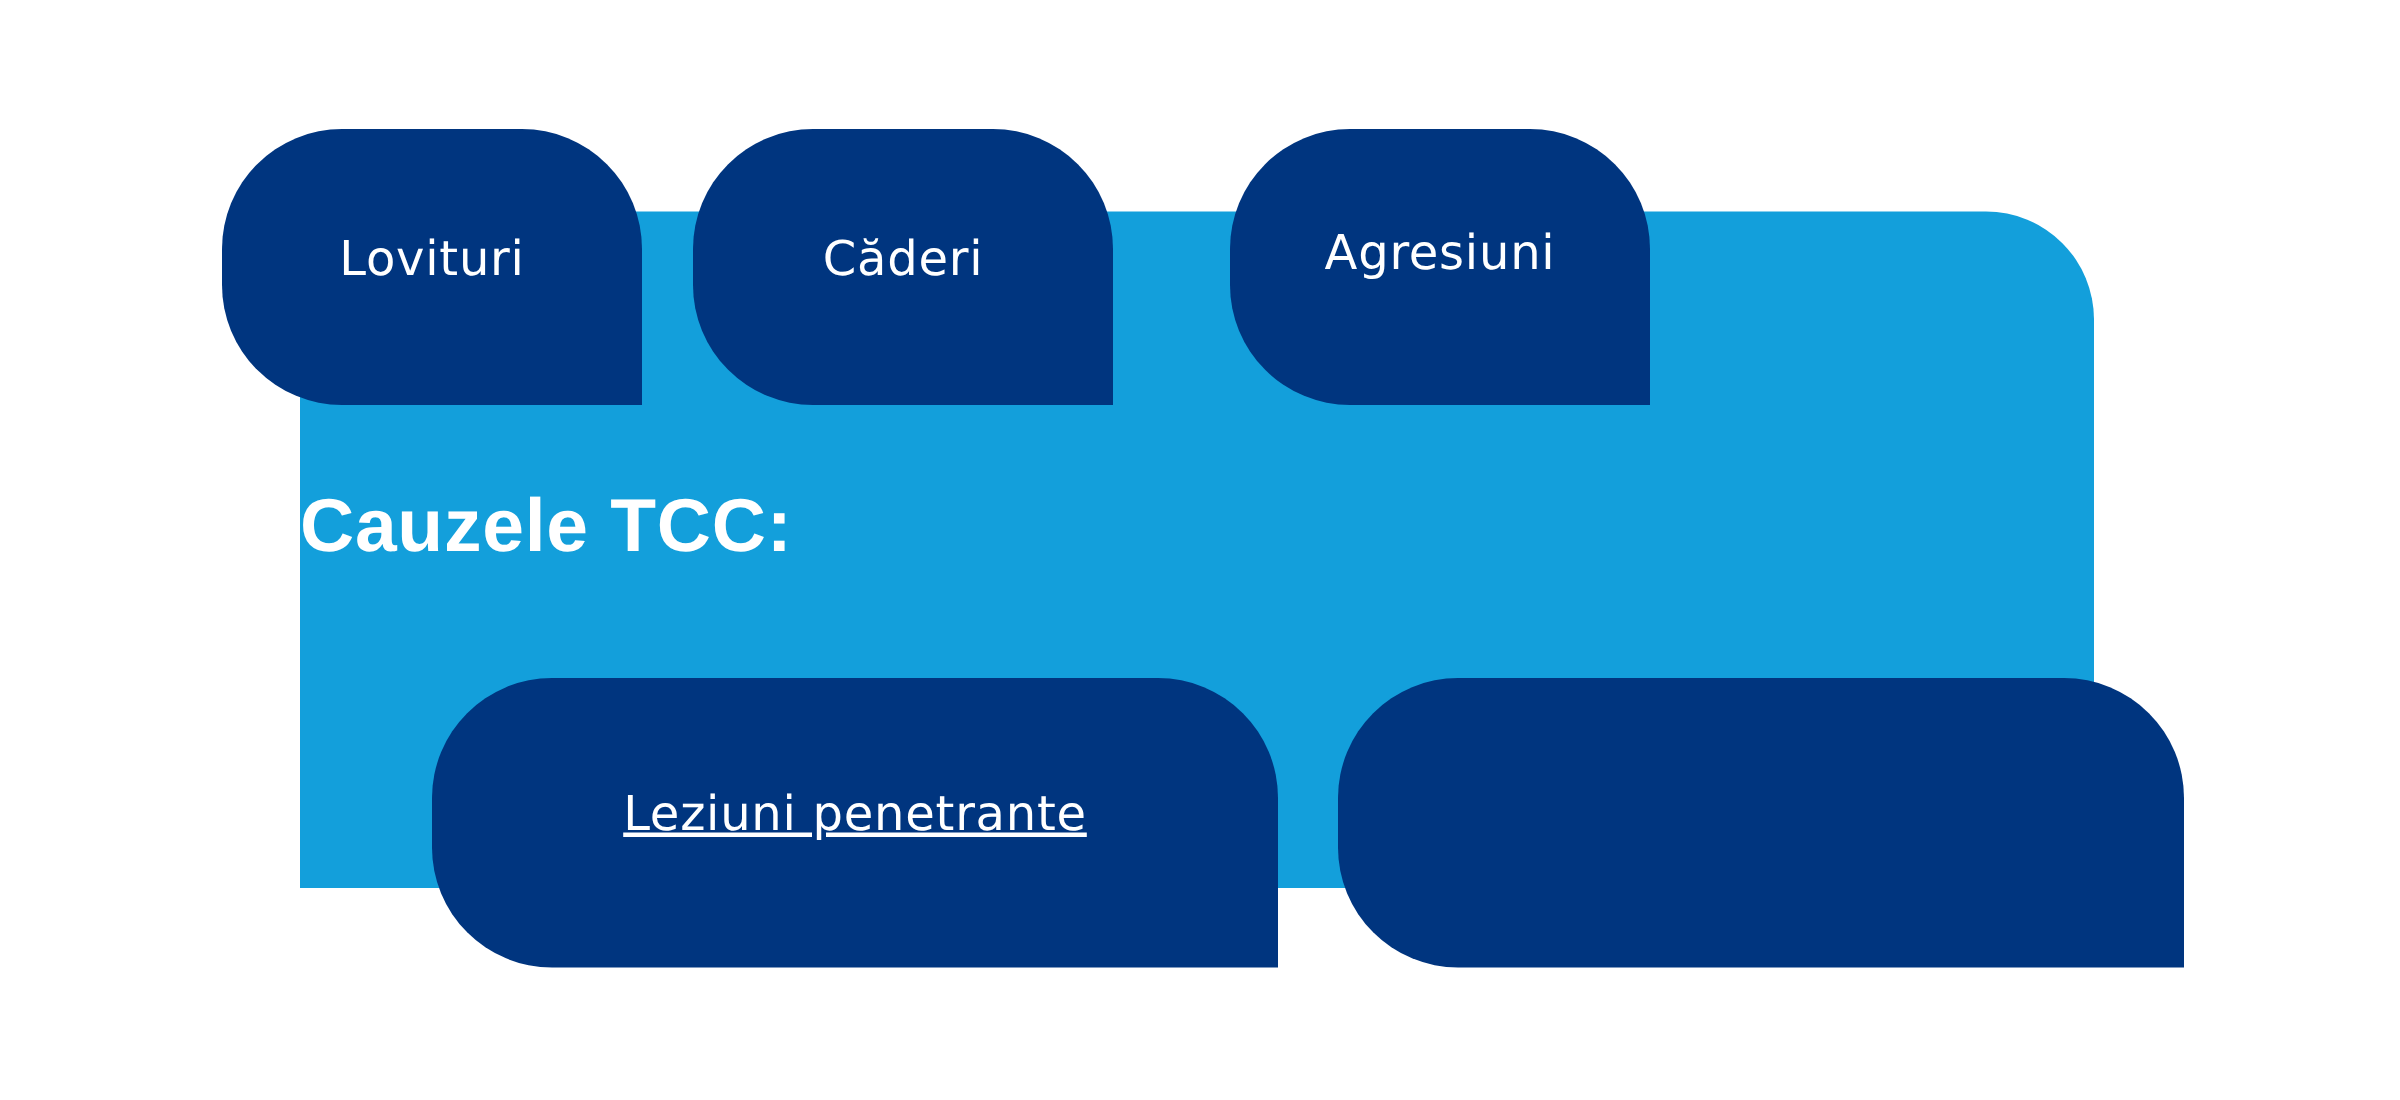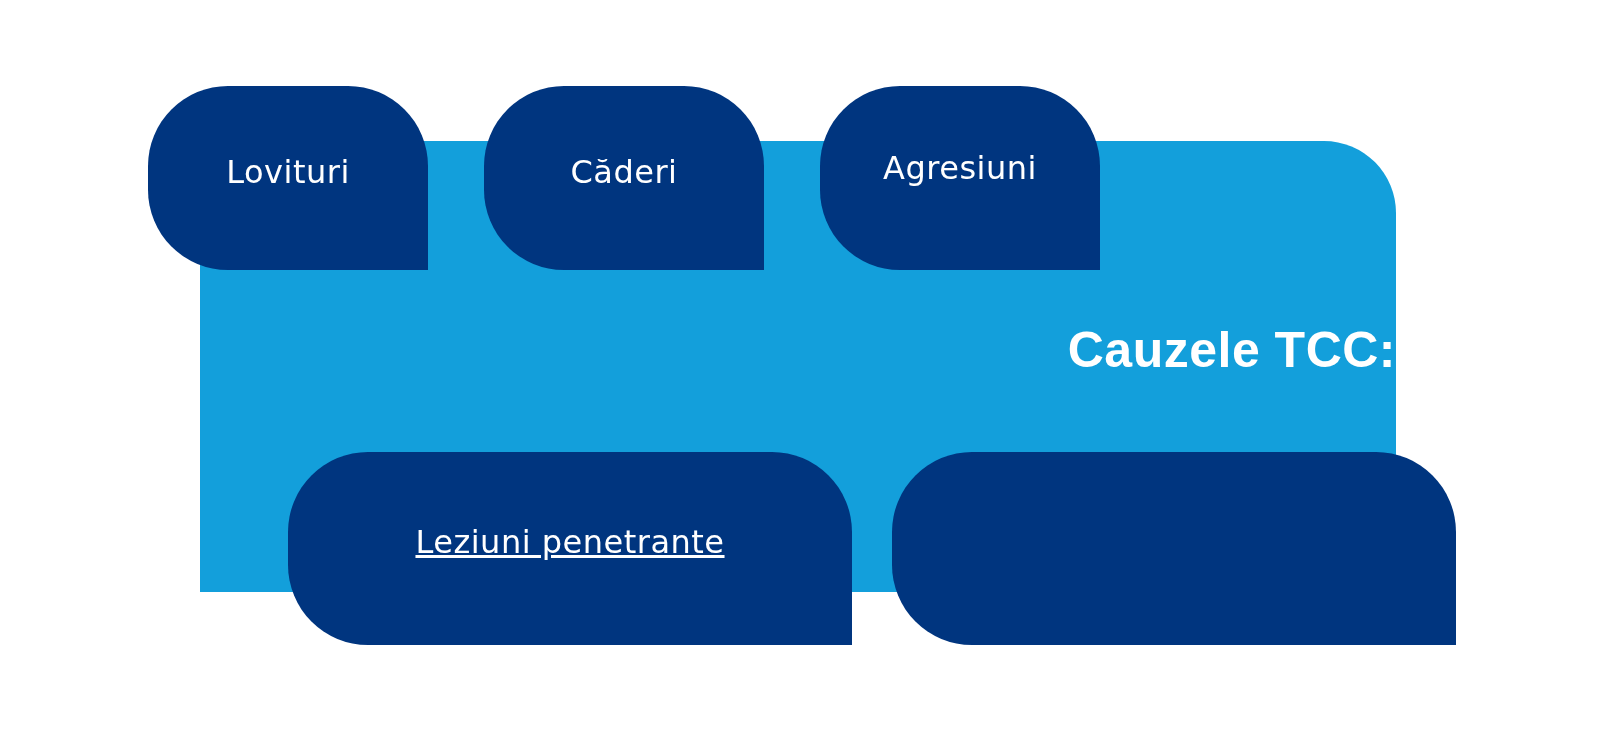--- a/index.html
+++ b/index.html
@@ -21,21 +21,21 @@
       width: 1196px;
       height: 451px;
       background: #139fdb;
       border-radius: 0 72px 0 0;
     }
     .title {
       position: absolute;
       left: 200px;
       top: 318px;
       width: 1196px;
-      text-align: right;
+      text-align: left;
       color: #ffffff;
       font-family: "Liberation Sans", sans-serif;
       font-weight: bold;
       font-size: 50px;
       letter-spacing: 0.5px;
       line-height: 64px;
     }
     .tile {
       position: absolute;
       background: #00357f;
@@ -57,21 +57,21 @@
       padding-bottom: 12px;
     }
     .tile.bottom {
       top: 452px;
       height: 193px;
       border-radius: 80px 80px 0 80px;
       padding-bottom: 14px;
       text-decoration: underline;
     }
     #tile-lovituri { left: 148px; width: 280px; }
-    #tile-caderi { left: 484px; width: 280px; }
+    #tile-caderi { left: 462px; width: 280px; }
     #tile-agresiuni { left: 820px; width: 280px; padding-bottom: 20px; }
     #tile-leziuni { left: 288px; width: 564px; }
     #tile-accidente { left: 892px; width: 564px; }
     .tile-text {
       display: block;
     }
   </style>
 </head>
 <body>
 

